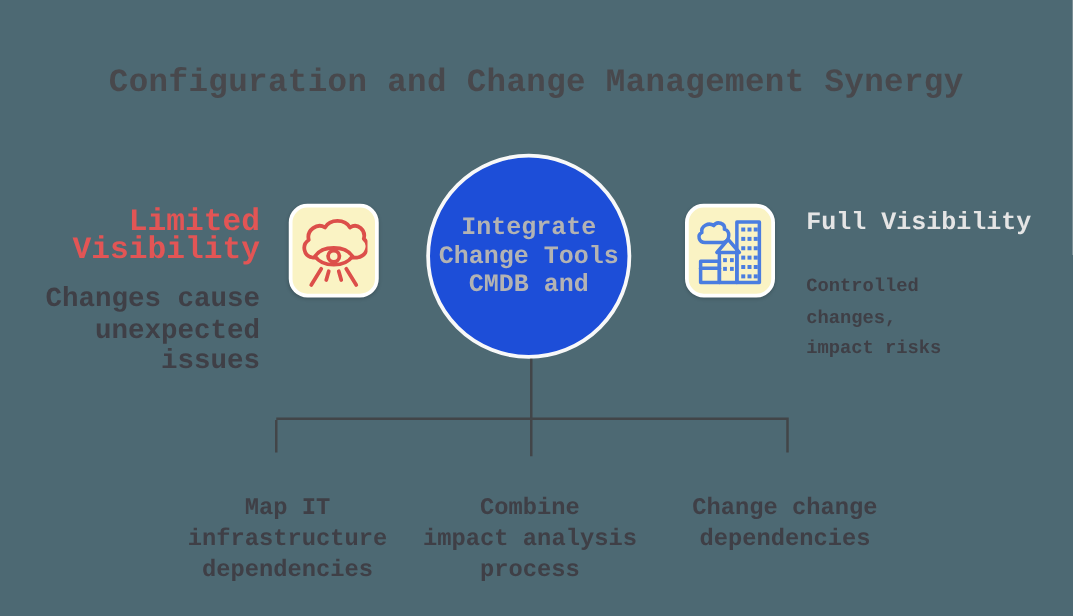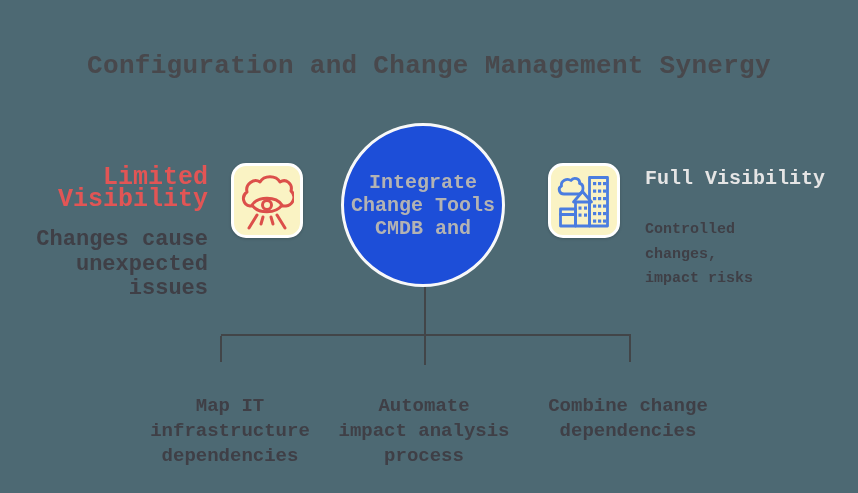--- a/index.html
+++ b/index.html
@@ -147,22 +147,22 @@
   <div class="line crossbar" style="background-color: rgb(66, 69, 72);"></div>
   <div class="line drop-left" style="background-color: rgb(66, 69, 72);"></div>
   <div class="line drop-right" style="background-color: rgb(66, 69, 72);"></div>
 
   <div class="branch b1" style="color: rgb(63, 63, 70);">
     <div>Map IT</div>
     <div>infrastructure</div>
     <div>dependencies</div>
   </div>
   <div class="branch b2" style="color: rgb(63, 63, 70);">
-    <div>Automate</div>
+    <div>Combine</div>
     <div>impact analysis</div>
     <div>process</div>
   </div>
   <div class="branch b3" style="color: rgb(63, 63, 70);">
-    <div>Combine change</div>
+    <div>Change change</div>
     <div>dependencies</div>
   </div>
 
 </div>
 
 </body></html>

